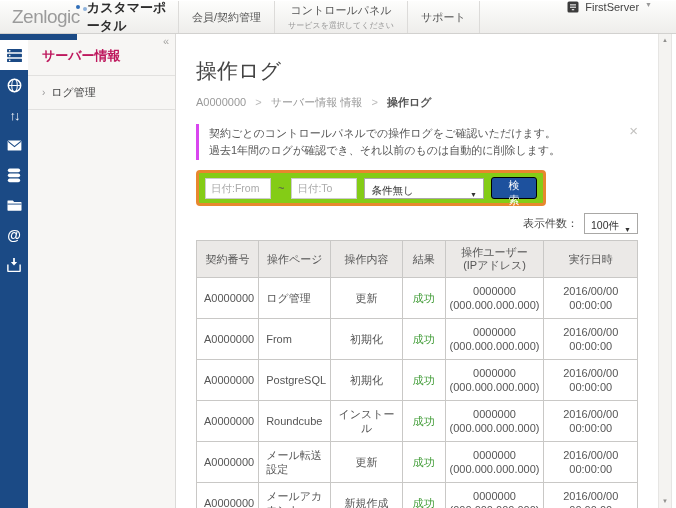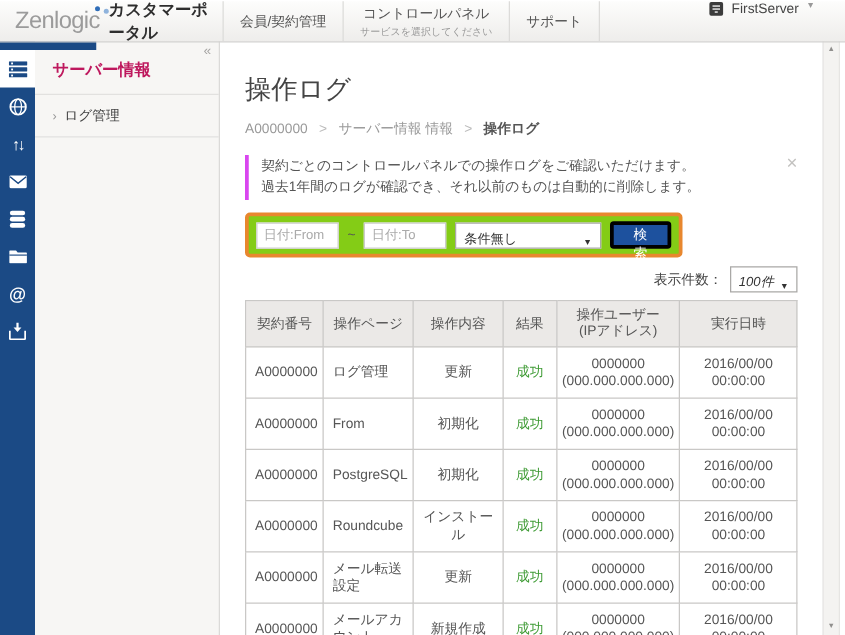--- a/index.html
+++ b/index.html
@@ -65,25 +65,25 @@
   .date-input { width:66px; height:21px; border:1px solid #ccc; font-size:10.5px; padding:0 5px;
     color:#555; font-family:inherit; }
   .date-input::placeholder { color:#aaa; }
   .tilde { font-size:11px; color:#555; }
   .fake-select { height:21px; border:1px solid #a9a8a6; background:#fff; display:flex;
     align-items:flex-end; justify-content:space-between; font-size:10.5px; color:#333;
     padding:0 6px; cursor:pointer; }
   .cond-select { width:130px; }
   .sel-caret { font-size:7px; color:#333; margin-left:4px; }
   .search-btn { height:22px; padding:0 12px; background:#1d519e; color:#fff; font-size:11px;
-    border:3px solid #000000; border-radius:3px; cursor:pointer; font-family:inherit; }
+    border:1px solid #000000; border-radius:3px; cursor:pointer; font-family:inherit; }
 
   .pagesize { display:flex; justify-content:flex-end; align-items:center; gap:6px;
     margin-top:7px; font-size:11px; color:#444; width:442px; }
-  .size-select { width:54px;font-style:italic; }
+  .size-select { width:54px; }
 
   .log-table { margin-top:6px; width:442px; border-collapse:collapse; font-size:11px; color:#555; }
   .log-table th { background:#ebe9e7; border:1px solid #c9c8c6; font-weight:normal;
     padding:5px 3px; line-height:13px; color:#555; text-align:center; }
   .log-table td { border:1px solid #c9c8c6; padding:6px 4px; text-align:center;
     line-height:14px; background:#fff; }
   .log-table td.left { text-align:left; padding-left:7px; }
   .ok { color:#3f9b35; }
   .block { display:block; }
 

